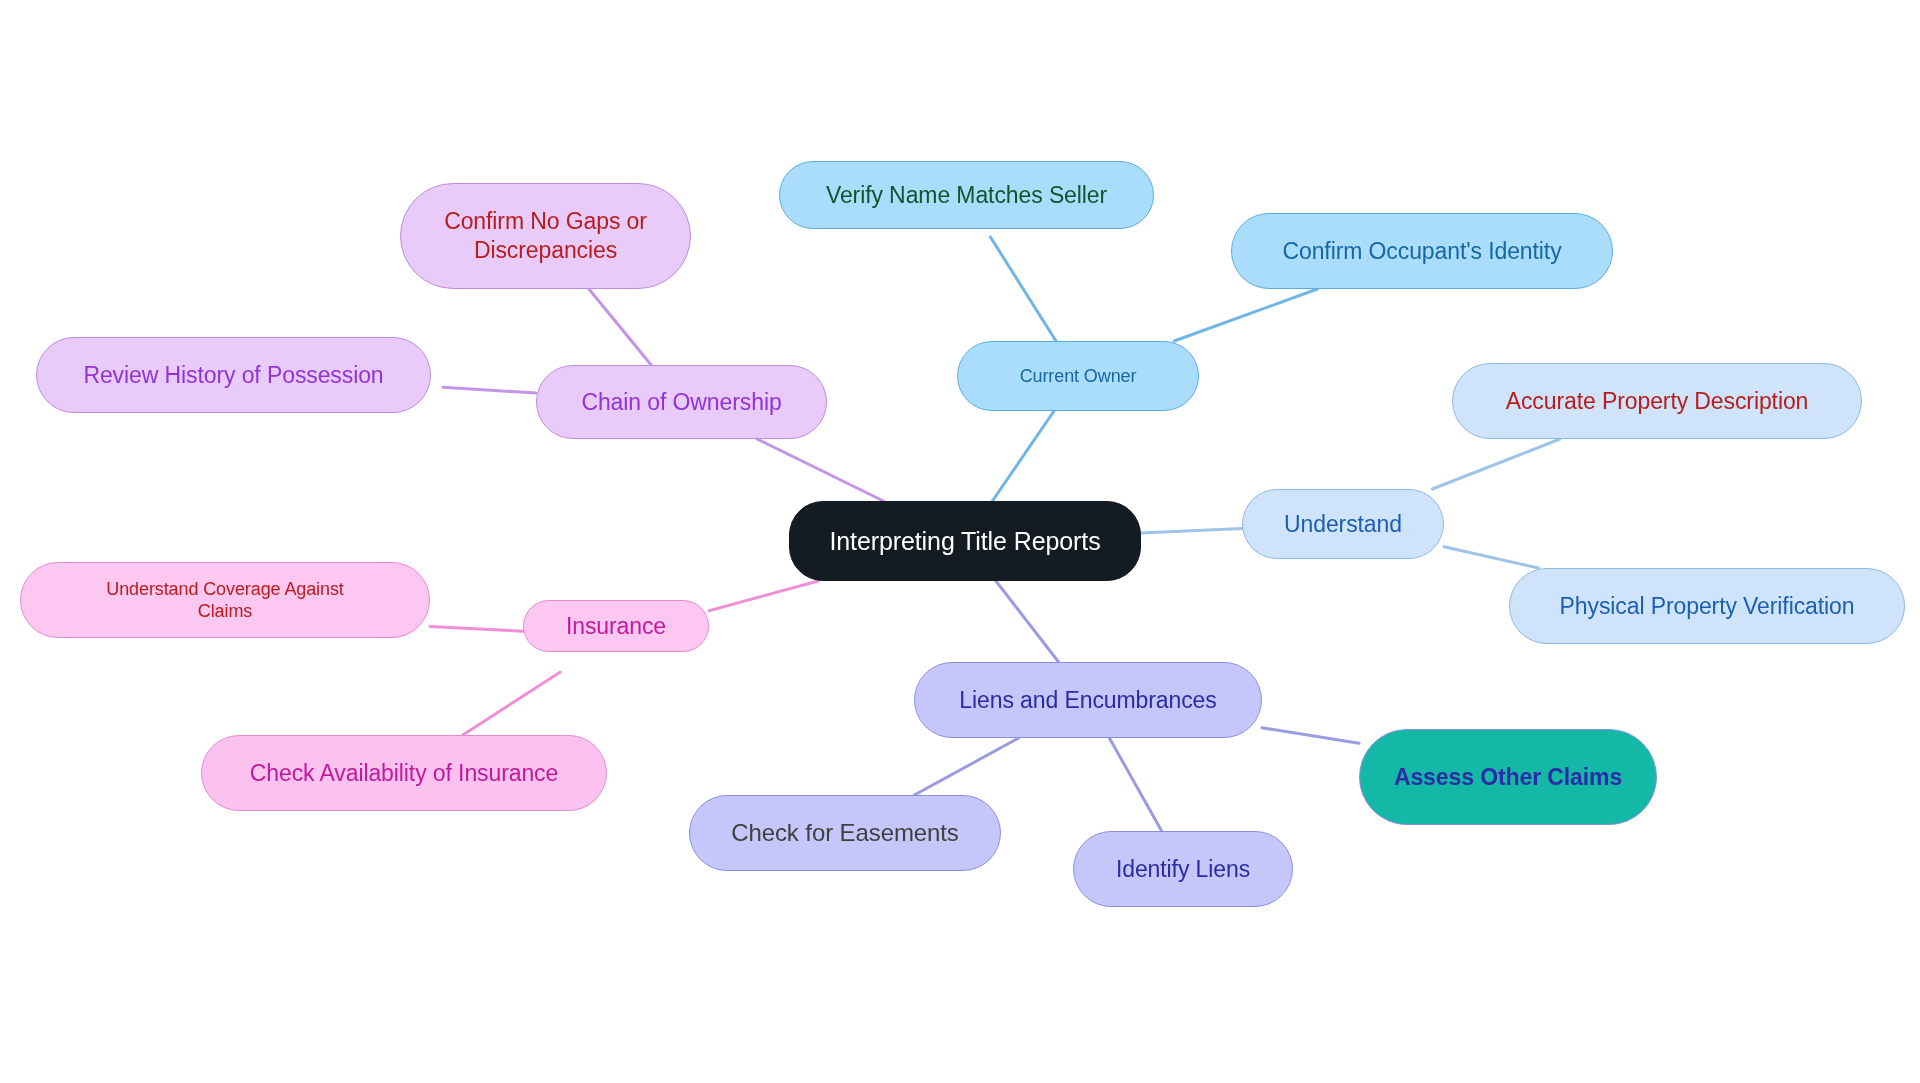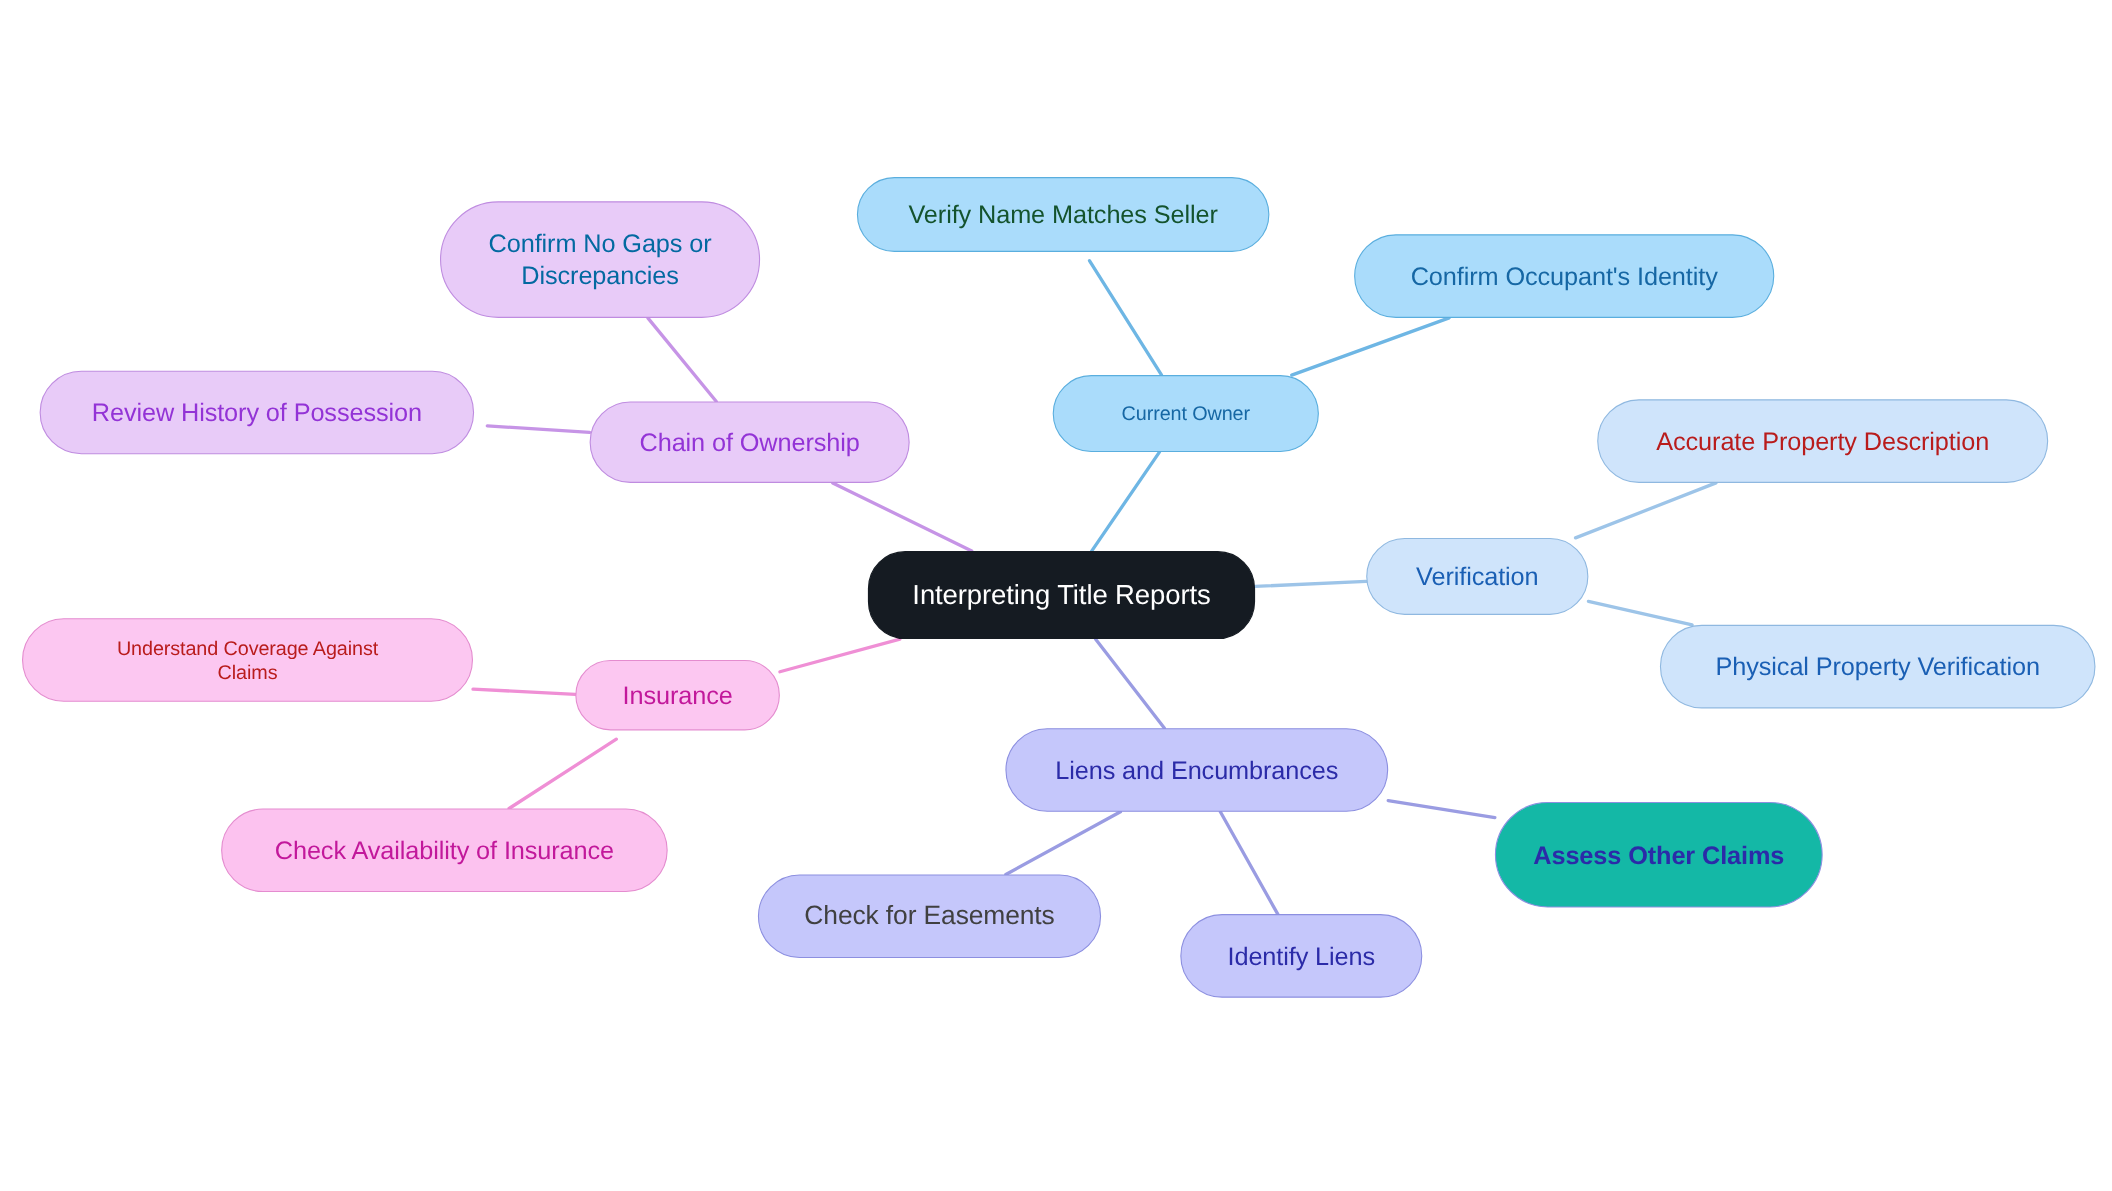--- a/index.html
+++ b/index.html
@@ -76,29 +76,29 @@
       <path d="M 560.3 672.0 L 462.8 735.0" stroke="#ef8fd5" stroke-width="3" stroke-linecap="round" fill="none"></path>
       <path d="M 883.4 501.0 L 757.0 439.0" stroke="#c694e6" stroke-width="3" stroke-linecap="round" fill="none"></path>
       <path d="M 651.2 365.0 L 588.9 289.0" stroke="#c694e6" stroke-width="3" stroke-linecap="round" fill="none"></path>
       <path d="M 536.0 393.0 L 443.0 387.2" stroke="#c694e6" stroke-width="3" stroke-linecap="round" fill="none"></path>
     </svg>
   <div id="node-layer">
       <div class="node node-root" style="left: 789px; top: 501px; width: 352px; height: 80px; font-size: 25px;"><span class="node-label">Interpreting Title Reports</span></div>
       <div class="node" style="left: 957px; top: 341px; width: 242px; height: 70px; font-size: 18px; background: rgb(170, 220, 251); border-color: rgb(90, 174, 222); color: rgb(22, 103, 164);"><span class="node-label">Current Owner</span></div>
       <div class="node" style="left: 779px; top: 161px; width: 375px; height: 68px; font-size: 23px; background: rgb(170, 220, 251); border-color: rgb(90, 174, 222); color: #14532d;"><span class="node-label">Verify Name Matches Seller</span></div>
       <div class="node" style="left: 1231px; top: 213px; width: 382px; height: 76px; font-size: 23px; background: rgb(170, 220, 251); border-color: rgb(90, 174, 222); color: rgb(22, 103, 164);"><span class="node-label">Confirm Occupant's Identity</span></div>
-      <div class="node" style="left: 1242px; top: 489px; width: 202px; height: 70px; font-size: 23px; background: rgb(207, 228, 251); border-color: rgb(143, 184, 224); color: rgb(26, 95, 180);"><span class="node-label">Verification</span></div>
+      <div class="node" style="left: 1242px; top: 489px; width: 202px; height: 70px; font-size: 23px; background: rgb(207, 228, 251); border-color: rgb(143, 184, 224); color: rgb(26, 95, 180);"><span class="node-label">Understand</span></div>
       <div class="node" style="left: 1452px; top: 363px; width: 410px; height: 76px; font-size: 23px; background: rgb(207, 228, 251); border-color: rgb(143, 184, 224); color: #b91c1c;"><span class="node-label">Accurate Property Description</span></div>
       <div class="node" style="left: 1509px; top: 568px; width: 396px; height: 76px; font-size: 23px; background: rgb(207, 228, 251); border-color: rgb(143, 184, 224); color: rgb(26, 95, 180);"><span class="node-label">Physical Property Verification</span></div>
       <div class="node" style="left: 914px; top: 662px; width: 348px; height: 76px; font-size: 23px; background: rgb(197, 199, 251); border-color: rgb(140, 143, 224); color: rgb(43, 43, 168);"><span class="node-label">Liens and Encumbrances</span></div>
       <div class="node" style="left: 1359px; top: 729px; width: 298px; height: 96px; font-size: 23px; background: #14b8a6; border-color: rgb(140, 143, 224); color: rgb(43, 43, 168); font-weight: bold;"><span class="node-label">Assess Other Claims</span></div>
       <div class="node" style="left: 1073px; top: 831px; width: 220px; height: 76px; font-size: 23px; background: rgb(197, 199, 251); border-color: rgb(140, 143, 224); color: rgb(43, 43, 168);"><span class="node-label">Identify Liens</span></div>
       <div class="node" style="left: 689px; top: 795px; width: 312px; height: 76px; font-size: 24px; background: rgb(197, 199, 251); border-color: rgb(140, 143, 224); color: #404040;"><span class="node-label">Check for Easements</span></div>
-      <div class="node" style="left: 523px; top: 600px; width: 186px; height: 64px; font-size: 23px; background: rgb(252, 199, 241); border-color: rgb(228, 140, 207); color: rgb(194, 24, 155);"><span class="node-label">Insurance</span></div>
+      <div class="node" style="left: 523px; top: 600px; width: 186px; height: 52px; font-size: 23px; background: rgb(252, 199, 241); border-color: rgb(228, 140, 207); color: rgb(194, 24, 155);"><span class="node-label">Insurance</span></div>
       <div class="node" style="left: 20px; top: 562px; width: 410px; height: 76px; font-size: 18px; background: rgb(252, 199, 241); border-color: rgb(228, 140, 207); color: #b91c1c;"><span class="node-label">Understand Coverage Against
 Claims</span></div>
       <div class="node" style="left: 201px; top: 735px; width: 406px; height: 76px; font-size: 23px; background: rgb(252, 194, 239); border-color: rgb(228, 140, 207); color: rgb(194, 24, 155);"><span class="node-label">Check Availability of Insurance</span></div>
       <div class="node" style="left: 536px; top: 365px; width: 291px; height: 74px; font-size: 23px; background: rgb(232, 203, 248); border-color: rgb(191, 140, 224); color: rgb(147, 51, 214);"><span class="node-label">Chain of Ownership</span></div>
-      <div class="node" style="left: 400px; top: 183px; width: 291px; height: 106px; font-size: 23px; background: rgb(232, 203, 248); border-color: rgb(191, 140, 224); color: #0369a1; justify-content: center;"><span class="node-label">Confirm No Gaps or
+      <div class="node" style="left: 400px; top: 183px; width: 291px; height: 106px; font-size: 23px; background: rgb(232, 203, 248); border-color: rgb(191, 140, 224); color: #b91c1c; justify-content: center;"><span class="node-label">Confirm No Gaps or
 Discrepancies</span></div>
       <div class="node" style="left: 36px; top: 337px; width: 395px; height: 76px; font-size: 23px; background: rgb(232, 203, 248); border-color: rgb(191, 140, 224); color: rgb(147, 51, 214);"><span class="node-label">Review History of Possession</span></div>
     </div>
 </div>
 
 </body></html>

